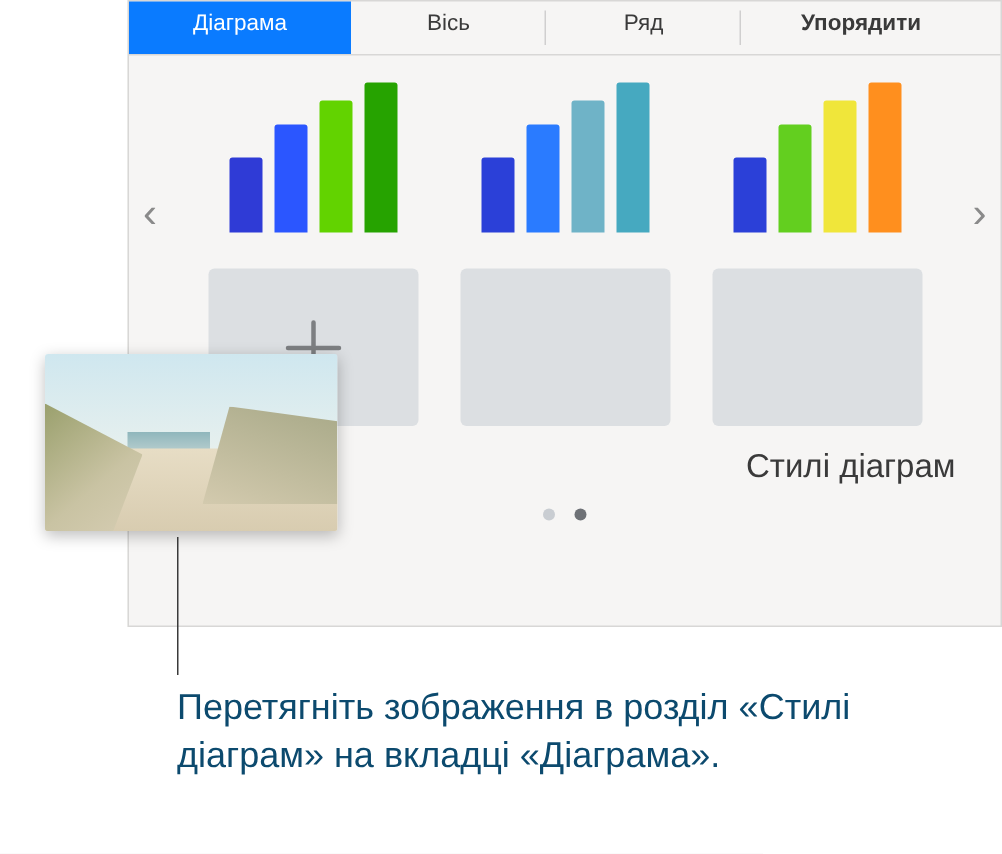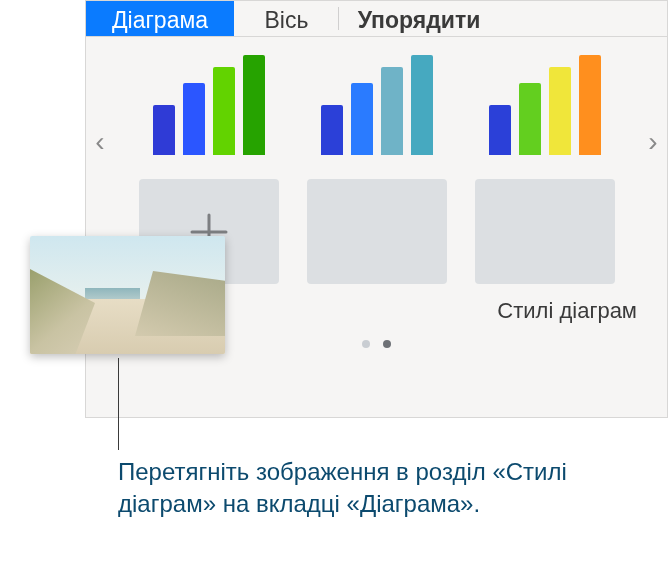--- a/index.html
+++ b/index.html
@@ -21,42 +21,42 @@
       border: 1px solid #d8d7d6;
     }
     .tab-bar {
       display: flex;
       height: 36px;
       border-bottom: 1px solid #d8d7d6;
     }
     .tab {
       flex: 0 0 auto;
       padding: 6px 18px;
-      font-size: 23px;
+      font-size: 15px;
       color: #3a3a3a;
       cursor: pointer;
       position: relative;
     }
     .tab.selected {
       background: #0a7bff;
       color: #ffffff;
       border-radius: 0;
     }
     .tab:not(:last-child)::after {
       content: "";
       position: absolute;
       right: 0;
       top: 6px;
       bottom: 6px;
       width: 1px;
       background: #d0cfcf;
     }
     .tab.selected::after { display: none; }
     .tab-diagram { width: 148px; text-align: center; padding-left:0;padding-right:0;}
-    .tab-axis { width: 105px; text-align: center; padding-left:0;padding-right:0;}
+    .tab-axis { width: 130px; text-align: center; padding-left:0;padding-right:0;}
     .tab-series { width: 130px; text-align: center; padding-left:0;padding-right:0;}
     .tab-arrange { width: 160px; text-align: center; padding-left:0;padding-right:0;font-weight:bold;}
 
     .carousel {
       position: relative;
       padding: 14px 30px 0 30px;
     }
     .thumbs-row {
       display: flex;
       gap: 28px;
@@ -168,20 +168,21 @@
       color: #0c4a6e;
     }
   </style>
 </head>
 <body>
 
 <div class="panel-container">
   <div class="tab-bar">
     <div class="tab tab-diagram selected">Діаграма</div>
     <div class="tab tab-axis">Вісь</div>
+    <div class="tab tab-series">Ряд</div>
     <div class="tab tab-arrange">Упорядити</div>
   </div>
 
   <div class="carousel">
     <div class="nav-arrow nav-left">‹</div>
     <div class="nav-arrow nav-right">›</div>
 
     <div class="thumbs-row">
       <div class="chart-thumb" id="thumb-0">
           <div class="bar" style="background: rgb(47, 59, 214); height: 50px;"></div>

